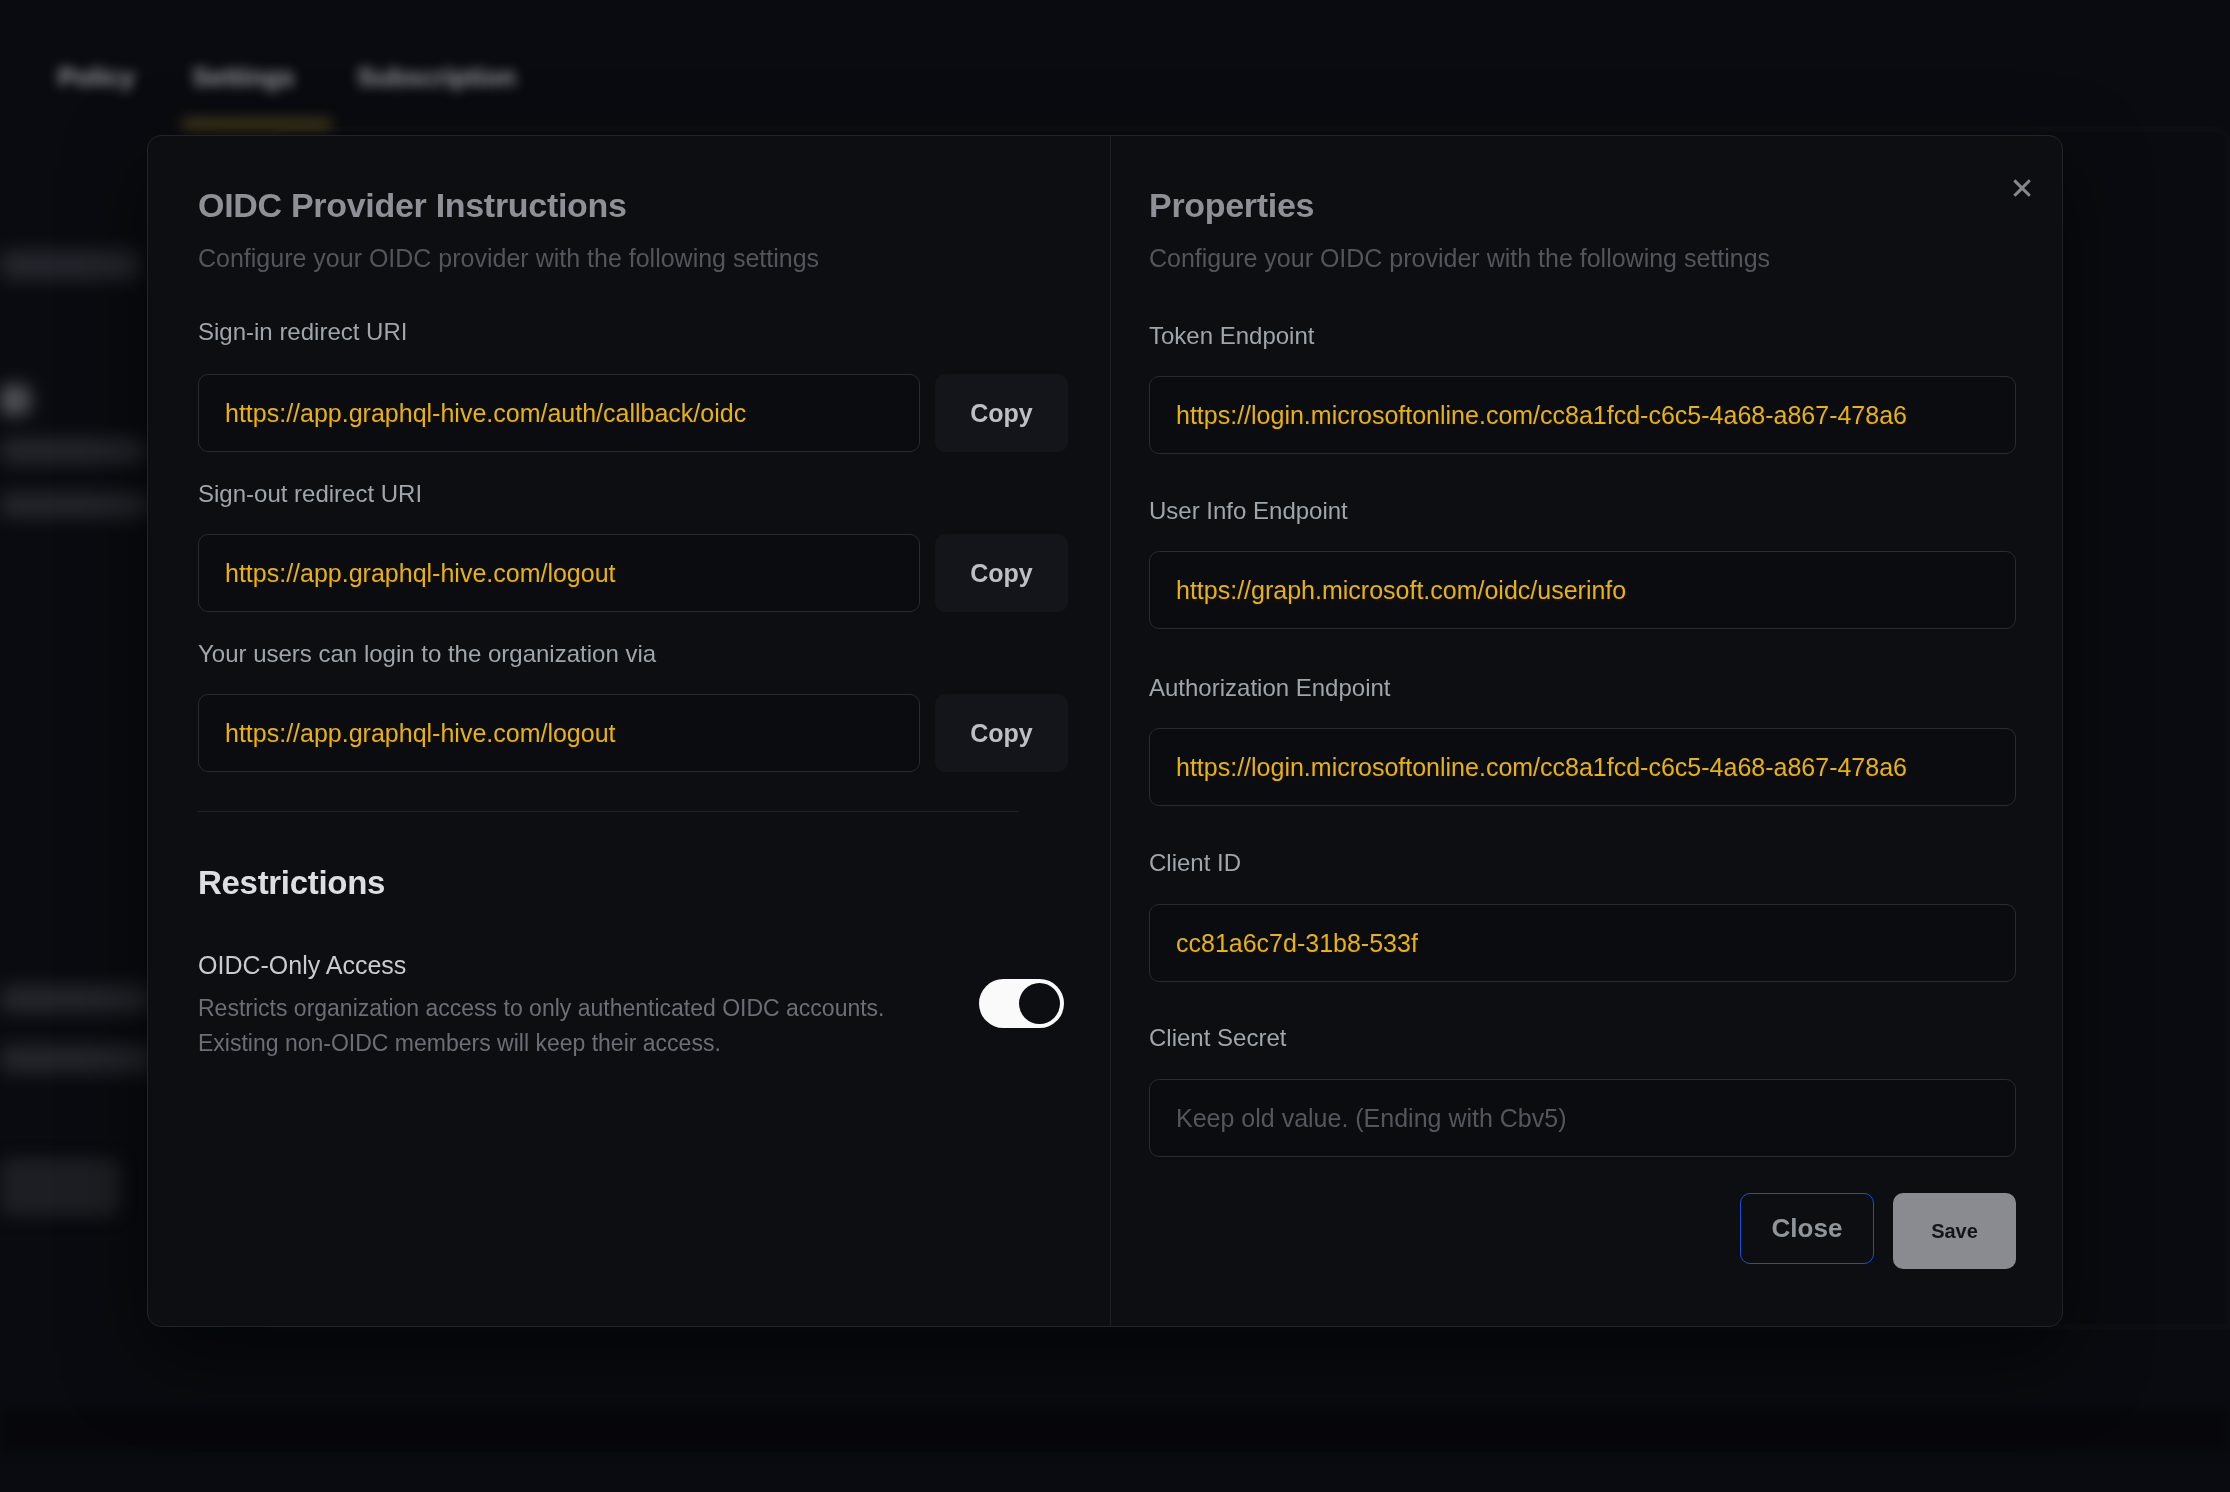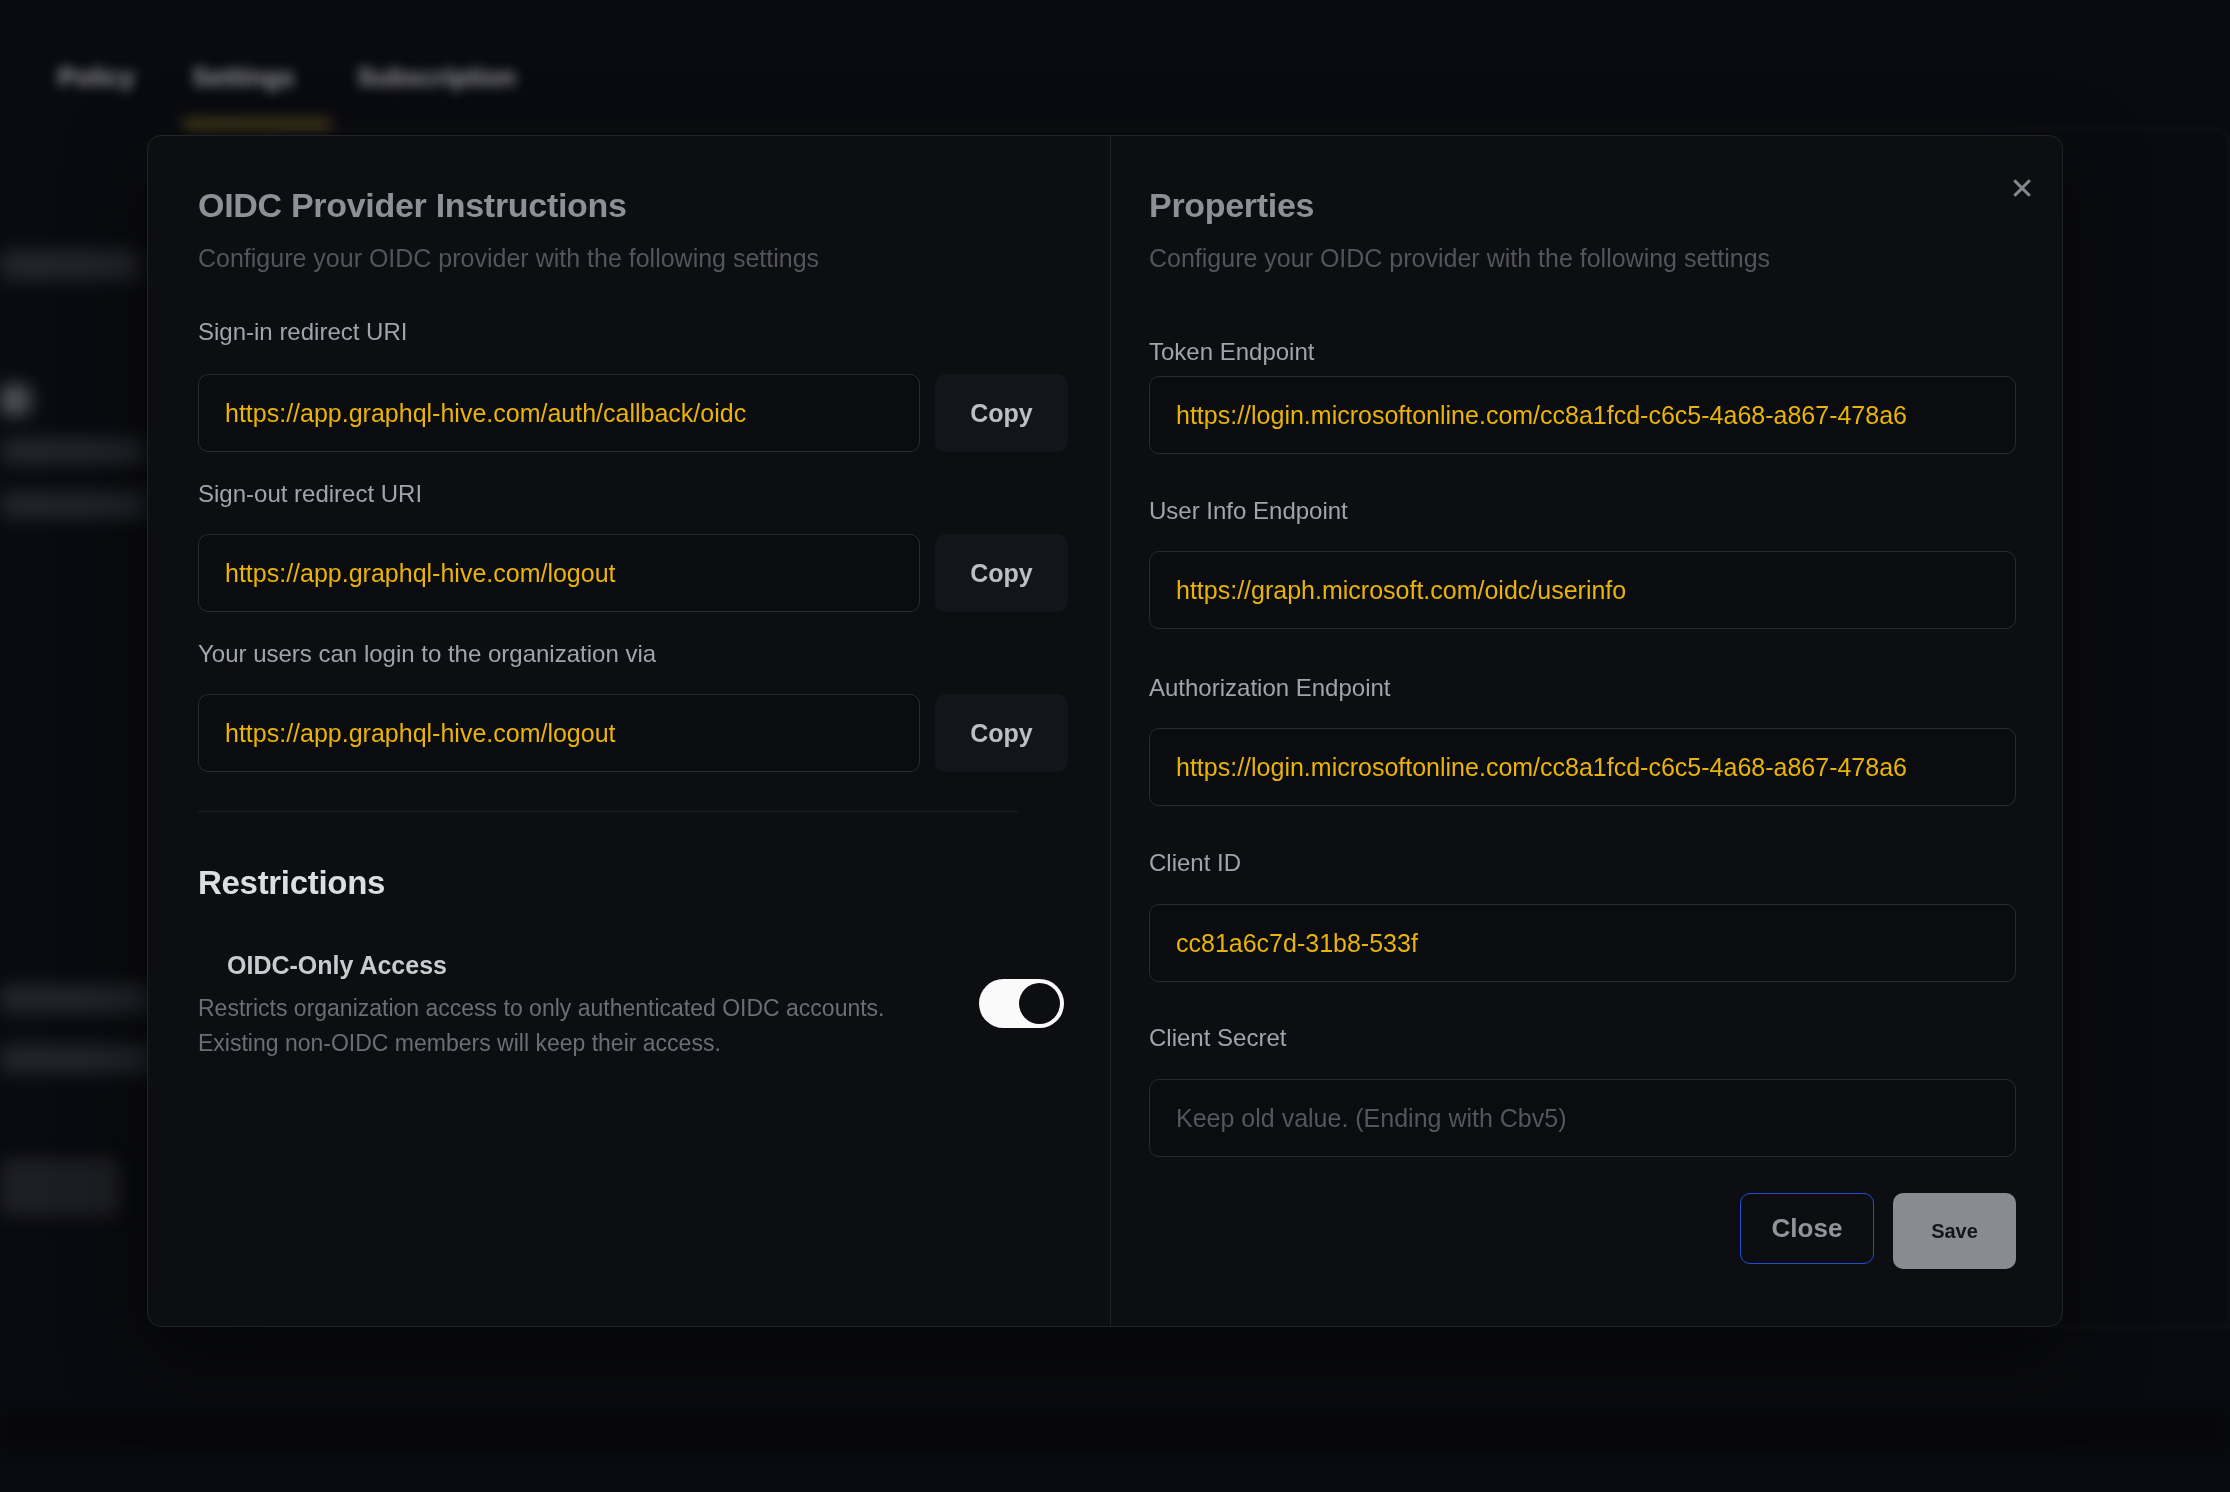--- a/index.html
+++ b/index.html
@@ -40,21 +40,21 @@
   .text-input::placeholder { color:#54565e; }
 
   .copy-btn { position:absolute; left:787px; width:133px; height:78px; background:#14151a;
               border:none; border-radius:10px; color:#bcc0c6; font-size:25px; font-weight:600;
               font-family:"Liberation Sans", sans-serif; cursor:pointer; }
 
   .hr { position:absolute; left:50px; width:820px; height:1px; background:#202126; }
 
   .section-heading { position:absolute; font-size:33px; font-weight:700; color:#dddee2;
                      letter-spacing:-0.3px; }
-  .toggle-label { position:absolute; font-size:25px; font-weight:700; color:#c8cbd0;margin-left:29px; }
+  .toggle-label { position:absolute; font-size:25px; font-weight:400; color:#c8cbd0; }
   .toggle-desc  { position:absolute; font-size:23px; color:#6b6e77; line-height:35px; }
 
   .switch { position:absolute; left:831px; top:843px; width:85px; height:49px;
             background:#fafafa; border-radius:25px; cursor:pointer; }
   .switch .thumb { position:absolute; right:4px; top:4px; width:41px; height:41px;
             background:#0d0e11; border-radius:50%; }
 
   .close-x { position:absolute; left:1852px; top:30px; width:44px; height:44px;
              background:none; border:none; color:#84878e; font-size:30px; cursor:pointer;
              font-family:"Liberation Sans", sans-serif; }
@@ -113,21 +113,21 @@
   <div class="toggle-desc" style="left:50px; top:855px;">Restricts organization access to only authenticated OIDC accounts.</div>
   <div class="toggle-desc" style="left:50px; top:890px;">Existing non-OIDC members will keep their access.</div>
 
   <div class="switch">
     <div class="thumb"></div>
   </div>
 
   <div class="col-title" style="left:1001px; top:50px;">Properties</div>
   <div class="col-sub" style="left:1001px; top:108px;">Configure your OIDC provider with the following settings</div>
 
-  <div class="field-label" style="left:1001px; top:202px;text-align:center;">Token Endpoint</div>
+  <div class="field-label" style="left:1001px; top:186px;text-align:center;">Token Endpoint</div>
   <input class="text-input" style="left: 1001px; top: 240px; width: 867px;" value="https://login.microsoftonline.com/cc8a1fcd-c6c5-4a68-a867-478a6">
 
   <div class="field-label" style="left:1001px; top:361px;">User Info Endpoint</div>
   <input class="text-input" style="left: 1001px; top: 415px; width: 867px;" value="https://graph.microsoft.com/oidc/userinfo">
 
   <div class="field-label" style="left:1001px; top:538px;">Authorization Endpoint</div>
   <input class="text-input" style="left: 1001px; top: 592px; width: 867px;" value="https://login.microsoftonline.com/cc8a1fcd-c6c5-4a68-a867-478a6">
 
   <div class="field-label" style="left:1001px; top:713px;">Client ID</div>
   <input class="text-input" style="left: 1001px; top: 768px; width: 867px;" value="cc81a6c7d-31b8-533f">

